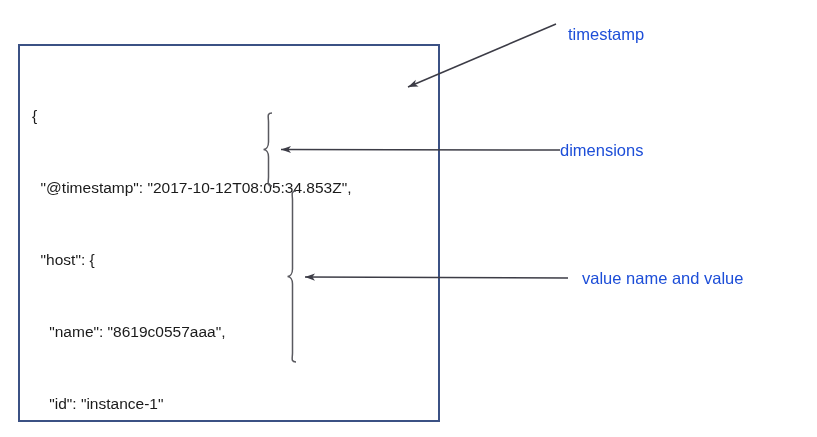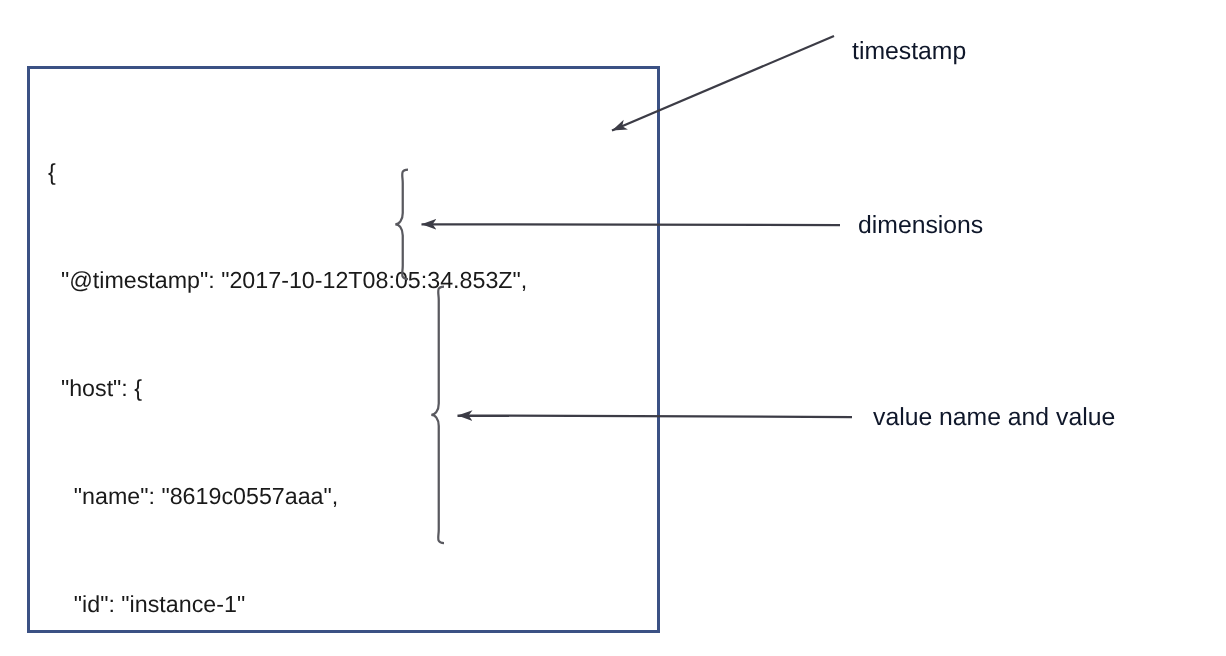--- a/index.html
+++ b/index.html
@@ -54,25 +54,25 @@
     width: 817px;
     height: 437px;
     pointer-events: none;
   }
 
   
   .callout-label {
     position: absolute;
     font-family: "Liberation Sans", sans-serif;
     font-size: 16.5px;
-    color: #0f172a;
+    color: #1d4ed8;
     white-space: nowrap;
   }
   #label-timestamp { left: 568px; top: 25px; }
-  #label-dimensions { left: 572px; top: 141px; }
+  #label-dimensions { left: 560px; top: 141px; }
   #label-metric { left: 582px; top: 269px; }
 </style>
 </head>
 <body>
 
 <div id="page">
 
   <div id="json-box">
     <div id="json-code">
       <span class="code-line">{</span>

